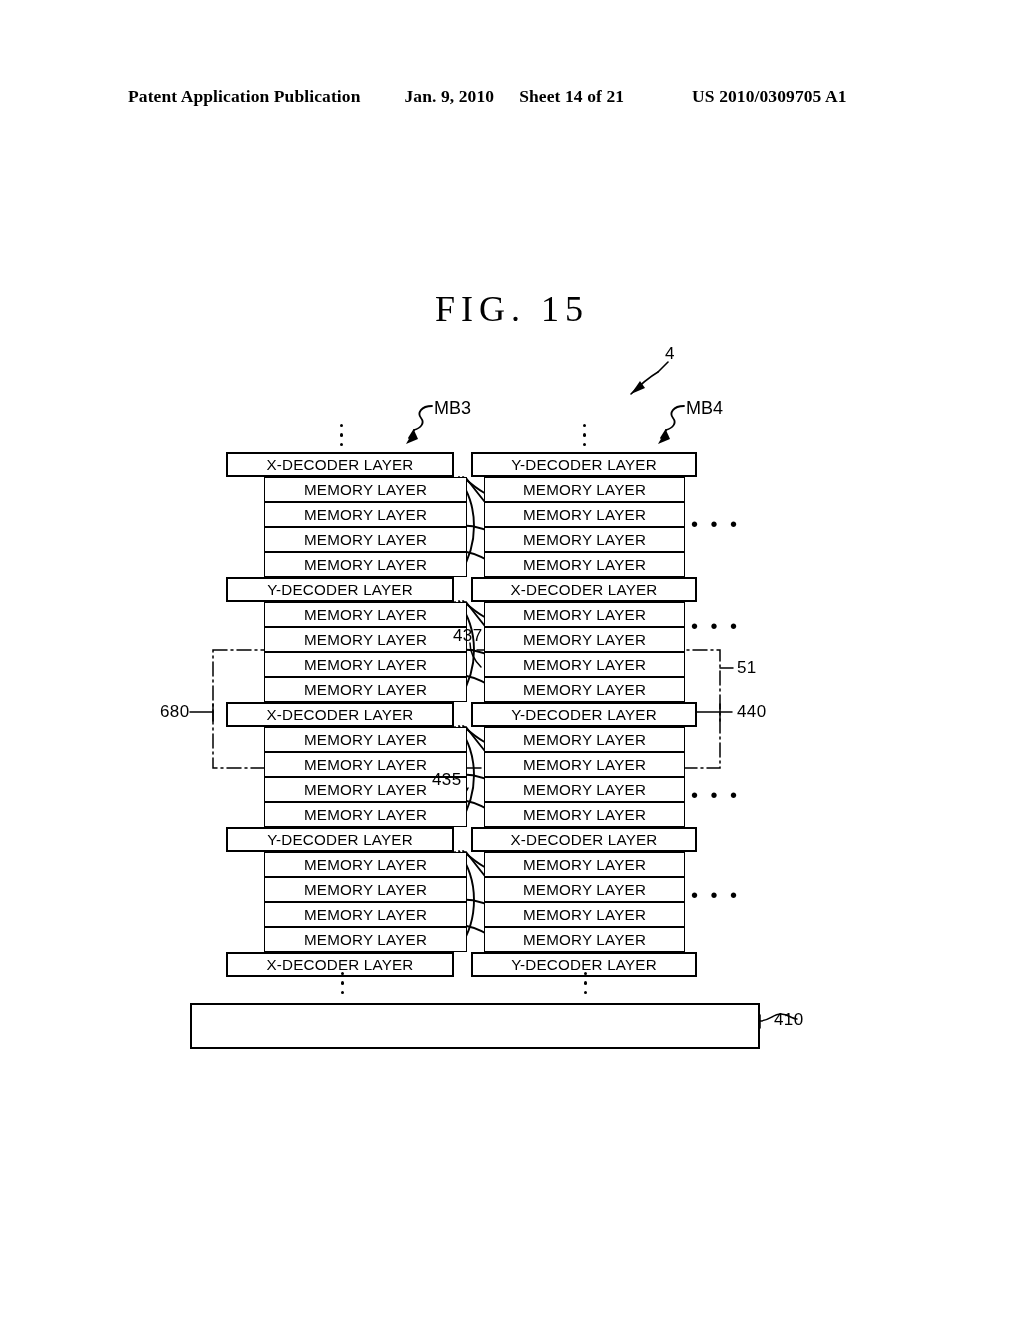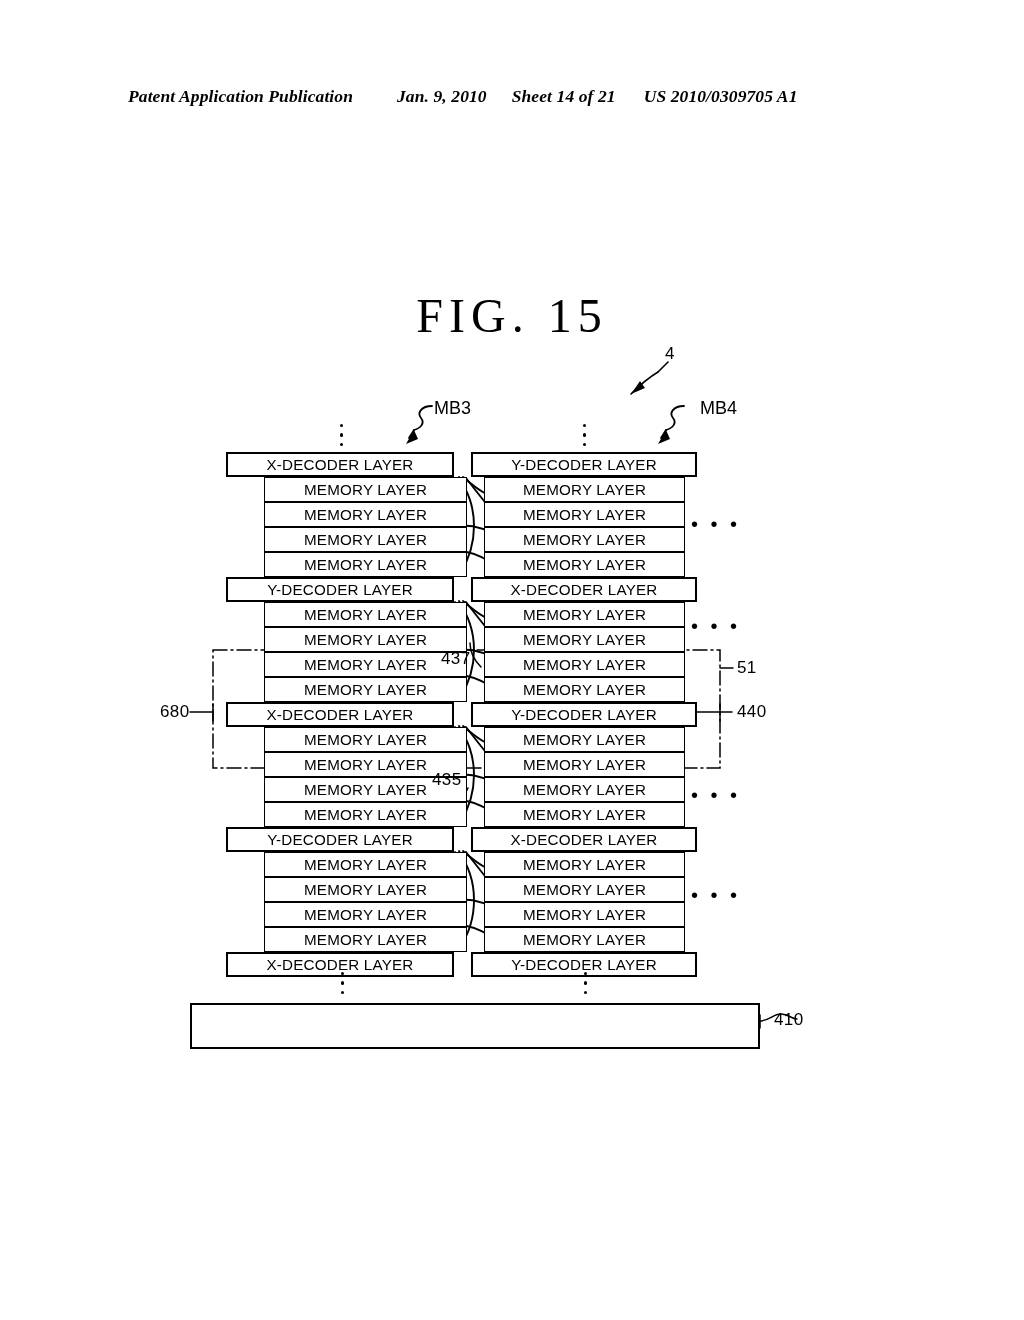--- a/index.html
+++ b/index.html
@@ -23,36 +23,35 @@
     left: 128px;
     width: 768px;
     height: 28px;
     font-family: "Liberation Serif", serif;
     font-weight: bold;
     font-size: 17.5px;
     letter-spacing: 0.1px;
     white-space: nowrap;
     display: flex;
     align-items: baseline;
-    font-style: italic;
   }
   #pub-header .h-title   { }
   #pub-header .h-date    { margin-left: 44px; }
   #pub-header .h-sheet   { margin-left: 25px; }
-  #pub-header .h-patno   { margin-left: 28px; }
+  #pub-header .h-patno   { margin-left: 68px; }
 
   
   #fig-title {
     position: absolute;
     top: 288px;
     left: 0;
     width: 1024px;
     text-align: center;
     font-family: "Liberation Serif", serif;
-    font-size: 48px;
+    font-size: 36px;
     letter-spacing: 6px;
     font-weight: normal;
   }
 
   
   #drawing {
     position: absolute;
     left: 0;
     top: 0;
     width: 1024px;
@@ -289,19 +288,19 @@
     <i></i>
   </div>
 
 <div class="h-dots" style="left:691px; top:514px;">• • •</div>
 <div class="h-dots" style="left:691px; top:616px;">• • •</div>
 <div class="h-dots" style="left:691px; top:785px;">• • •</div>
 <div class="h-dots" style="left:691px; top:885px;">• • •</div>
 
 <div class="ref-label" style="left:665px; top:344px;">4</div>
 <div class="mb-label" style="left:434px; top:398px;">MB3</div>
-<div class="mb-label" style="left:700px; top:398px;">MB4</div>
+<div class="mb-label" style="left:686px; top:398px;">MB4</div>
 <div class="ref-label" style="left:160px; top:702px;">680</div>
 <div class="ref-label" style="left:737px; top:702px;">440</div>
 <div class="ref-label" style="left:737px; top:658px;">51</div>
-<div class="ref-label" style="left:441px; top:626px;margin-top:23px;">437</div>
+<div class="ref-label" style="left:453px; top:626px;">437</div>
 <div class="ref-label" style="left:432px; top:770px;">435</div>
 <div class="ref-label" style="left:774px; top:1010px;">410</div>
 
 </body></html>

